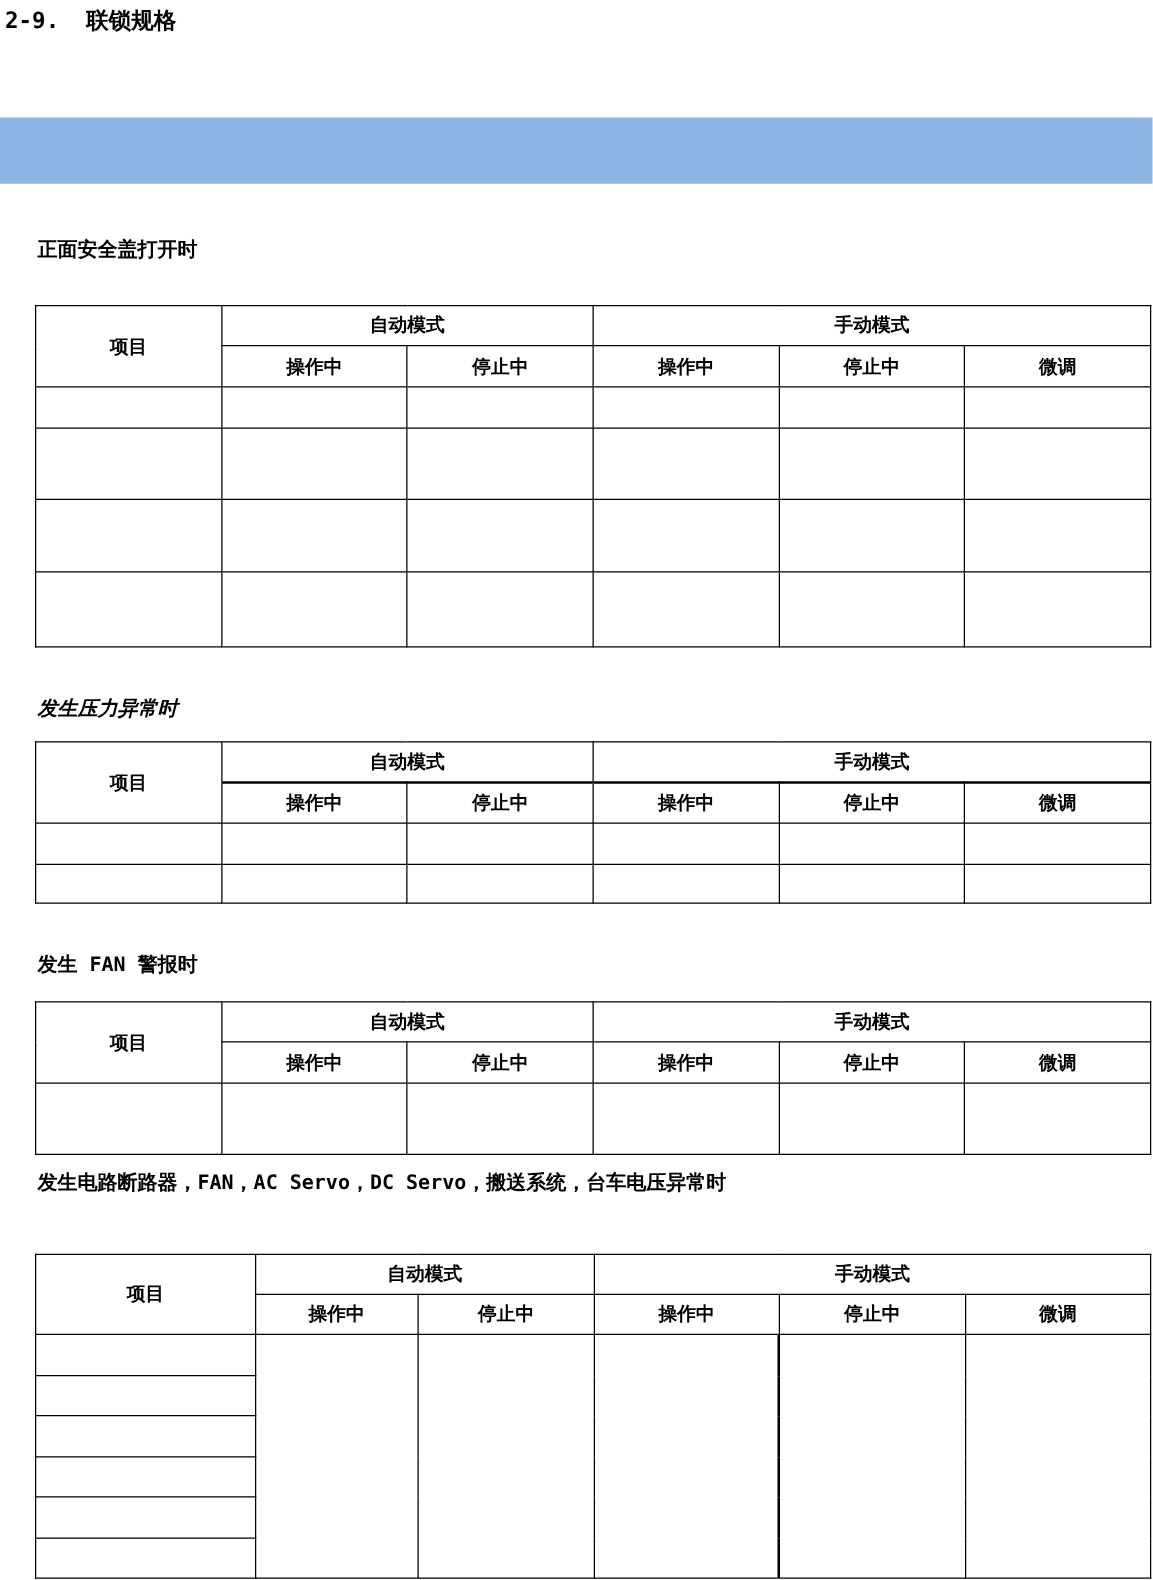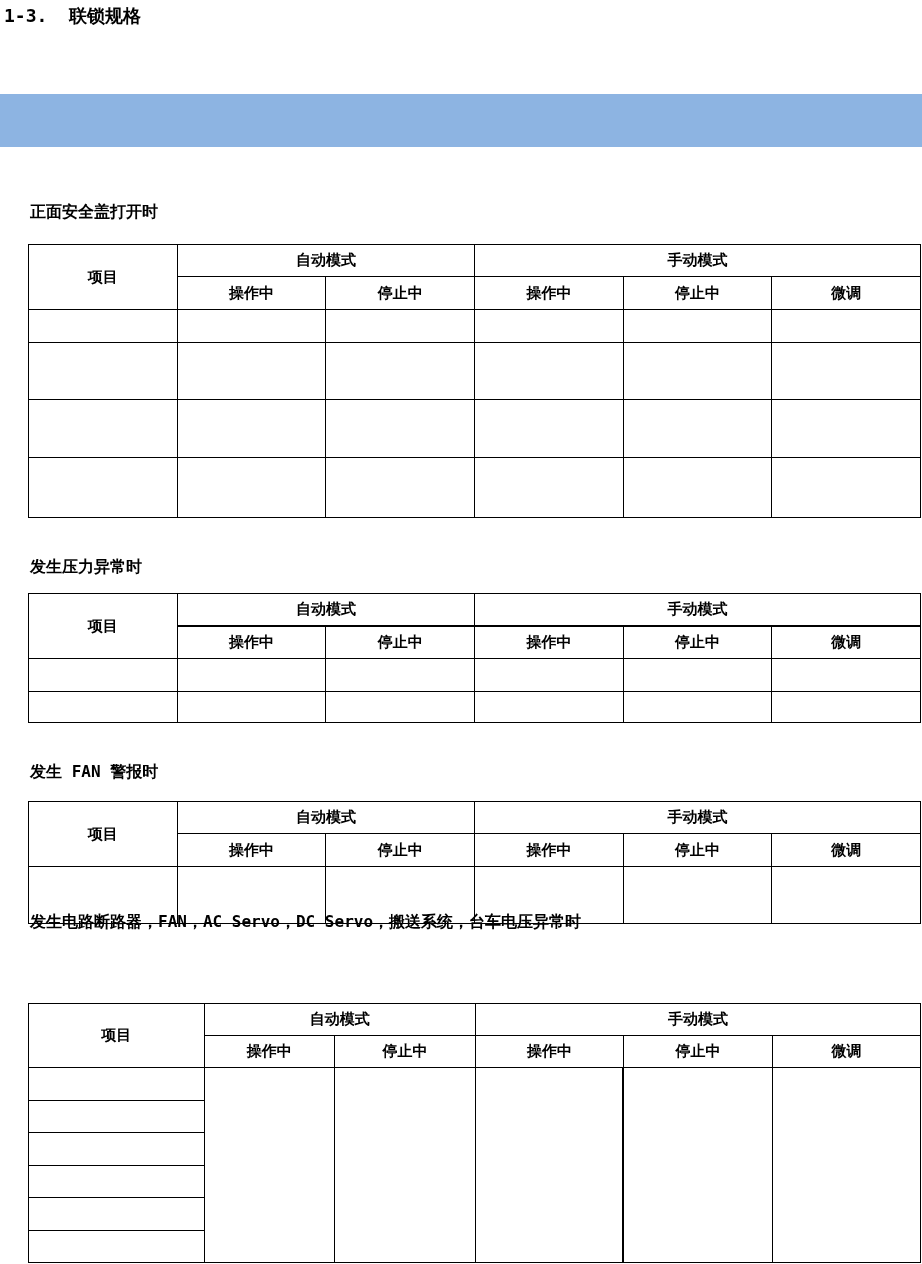--- a/index.html
+++ b/index.html
@@ -21,24 +21,24 @@
   .banner {
     position: absolute; left: 0; top: 94px;
     width: 922px; height: 53px;
   }
   .section-heading {
     position: absolute; left: 30px;
     font-family: "DejaVu Sans Mono", "Liberation Mono", monospace;
     font-size: 16px; font-weight: bold;
     white-space: pre;
   }
-  #heading-1 { top: 202px; }
-  #heading-2 { top: 557px; }
+  #heading-1 { top: 190px; }
+  #heading-2 { top: 557px; font-style: italic; }
   #heading-3 { top: 762px; text-align: center; }
-  #heading-4 { top: 912px; }
+  #heading-4 { top: 936px; }
   table.spec {
     position: absolute; left: 28px;
     width: 893px;
     border-collapse: collapse;
     table-layout: fixed;
   }
   #table-1 { top: 244px; }
   #table-2 { top: 593px; }
   #table-3 { top: 801px; }
   #table-4 { top: 1003px; }
@@ -59,21 +59,21 @@
   tr.h58 { height: 58px; }
   tr.h60 { height: 60px; }
   
   #table-2 th.mode-cell { border-bottom: 2.5px solid #000; }
   
   #table-4 td.thick-left { border-left: 2.5px solid #000; }
 </style>
 </head>
 <body>
 
-<div class="doc-title">1-3.  联锁规格</div>
+<div class="doc-title">2-9.  联锁规格</div>
 
 <div class="banner" style="background-color: rgb(141, 180, 226);"></div>
 
 <div class="section-heading" id="heading-1">正面安全盖打开时</div>
 <table class="spec" id="table-1">
   <colgroup>
     <col style="width:16.67%">
       <col style="width:16.67%">
       <col style="width:16.67%">
     <col style="width:16.67%">

